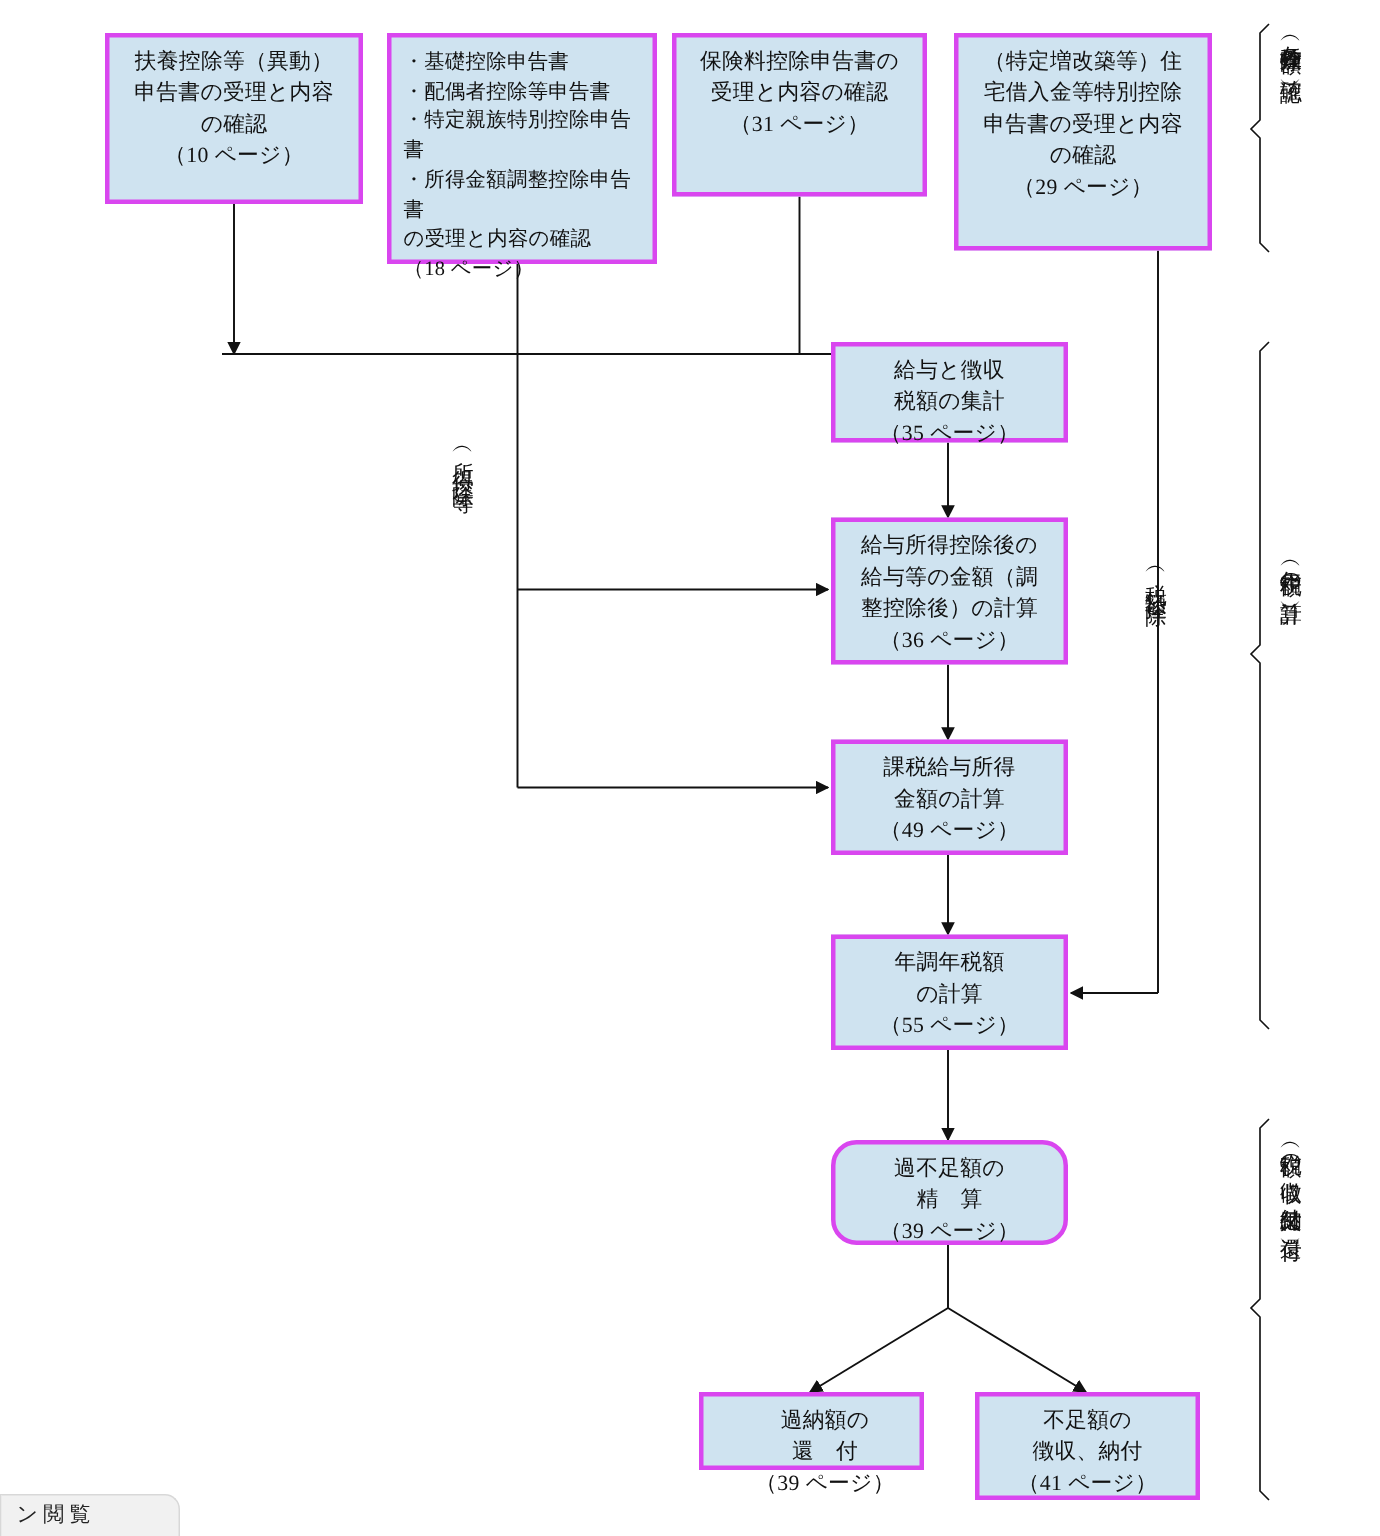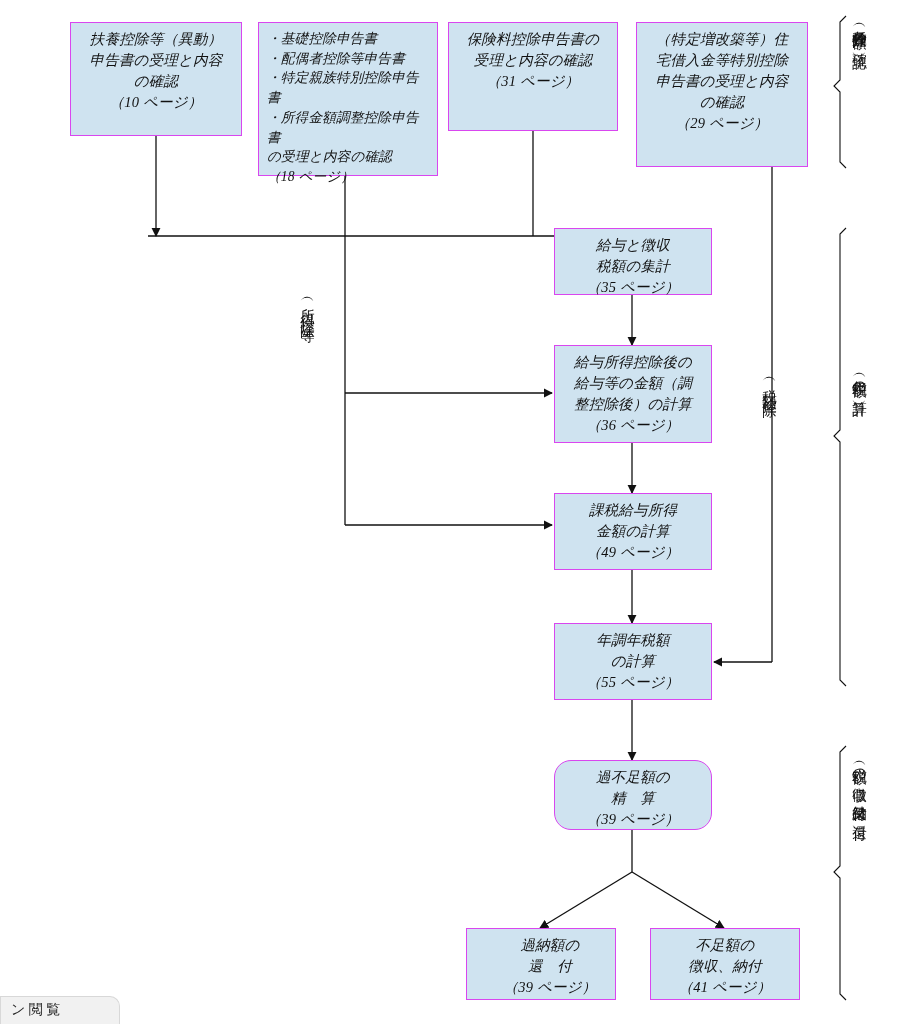--- a/index.html
+++ b/index.html
@@ -24,28 +24,27 @@
     left: 0;
     top: 0;
     width: 920px;
     height: 1024px;
     pointer-events: none;
   }
   .node {
     position: absolute;
     box-sizing: border-box;
     background: #cfe3f0;
-    border: 1px solid #d946ef;
+    border: 3px solid #d946ef;
     font-size: 14.5px;
     line-height: 1.45;
     text-align: center;
     padding: 6px 6px 7px 6px;
     white-space: pre-line;
     letter-spacing: 0.2px;
-    font-style: italic;
   }
   .node.left-align {
     text-align: left;
     padding-left: 8px;
   }
   .vlabel {
     position: absolute;
     writing-mode: vertical-rl;
     text-orientation: upright;
     font-size: 14.5px;
@@ -160,21 +159,21 @@
 （49 ページ）</div>
 
   <div class="node" style="left:554px; top:623px; width:158px; height:77px;">年調年税額
 の計算
 （55 ページ）</div>
 
   <div class="node" style="left:554px; top:760px; width:158px; height:70px;border-radius:17px;">過不足額の
 精　算
 （39 ページ）</div>
 
-  <div class="node" style="left:466px; top:928px; width:150px; height:72px;padding-left:24px;">過納額の
+  <div class="node" style="left:466px; top:928px; width:150px; height:52px;padding-left:24px;">過納額の
 還　付
 （39 ページ）</div>
 
   <div class="node" style="left:650px; top:928px; width:150px; height:72px;">不足額の
 徴収、納付
 （41 ページ）</div>
 
   <div class="vlabel" style="left:300px; top:292px;">（所得控除等）</div>
 
   <div class="vlabel" style="left:762px; top:372px;">（税額控除）</div>

